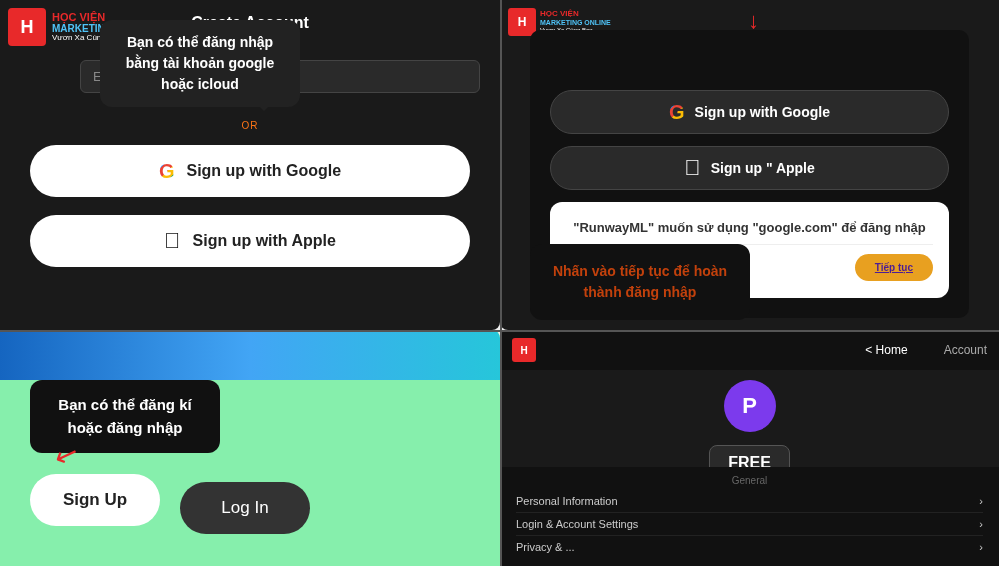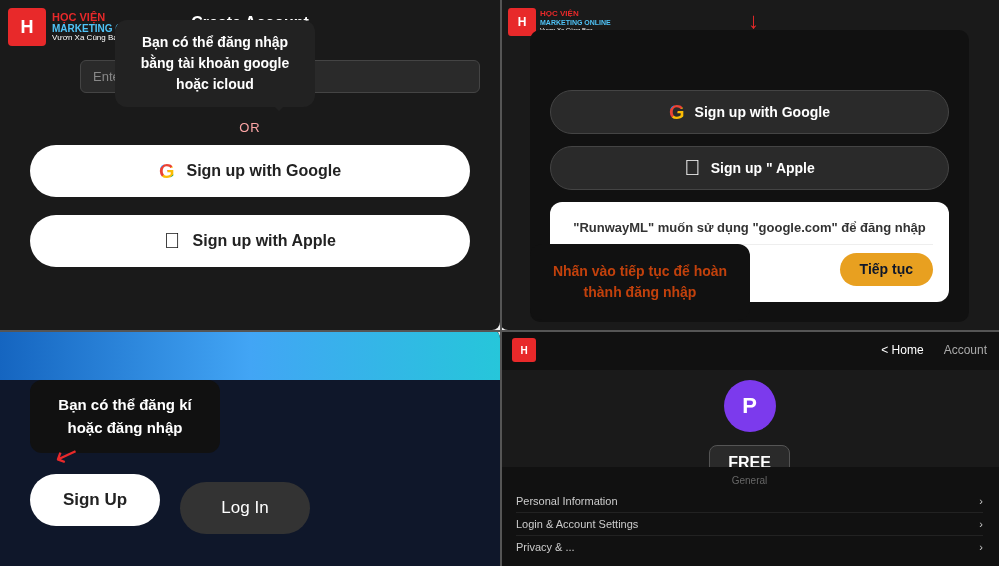--- a/index.html
+++ b/index.html
@@ -67,21 +67,21 @@
       transform: translateX(-50%);
       color: white;
       font-size: 16px;
       font-weight: 600;
       white-space: nowrap;
     }
 
     .tooltip-bubble-top {
       position: absolute;
       top: 20px;
-      left: 115px;
+      left: 100px;
       background: #222;
       color: white;
       font-size: 14px;
       font-weight: bold;
       text-align: center;
       padding: 12px 18px;
       border-radius: 12px;
       line-height: 1.5;
       z-index: 10;
       width: 200px;
@@ -107,22 +107,22 @@
       padding: 8px 12px;
       color: #888;
       font-size: 13px;
     }
 
     .or-divider {
       position: absolute;
       top: 120px;
       left: 50%;
       transform: translateX(-50%);
-      color: #fca5a5;
-      font-size: 13px;
+      color: #f97316;
+      font-size: 10px;
       letter-spacing: 1px;
     }
 
     .social-btn {
       position: absolute;
       left: 30px;
       right: 30px;
       height: 52px;
       background: white;
       border-radius: 30px;
@@ -242,26 +242,27 @@
     .dialog-cancel {
       color: #4a90d9;
       font-size: 14px;
       font-weight: 500;
       cursor: pointer;
       padding: 4px 16px;
     }
 
     .dialog-continue {
       background: #e8a020;
-      color: #0f172a;
-      font-size: 14px;
+      color: #4c1d95;
+      font-size: 10px;
       font-weight: 600;
       padding: 6px 20px;
       border-radius: 20px;
       cursor: pointer;
+      text-decoration: underline;
     }
 
     .tooltip-bubble-right {
       position: absolute;
       bottom: 10px;
       left: 30px;
       background: #111;
       color: #c2410c;
       font-size: 14px;
       font-weight: bold;
@@ -271,21 +272,21 @@
       line-height: 1.5;
       width: 220px;
     }
 
     
     .panel-bot-left {
       position: absolute;
       top: 330px; left: 0;
       width: 500px;
       height: 236px;
-      background: #0f172a;
+      background: #86efac;
       border-radius: 0 8px 0 0;
       overflow: hidden;
       padding-left: 19px;
     }
 
     .bot-left-blue-bar {
       position: absolute;
       top: 0; left: 0; right: 0;
       height: 50px;
       background: linear-gradient(90deg, #1565c0 0%, #42a5f5 50%, #26c6da 100%);
@@ -376,21 +377,21 @@
 
     .br-logo-icon {
       width: 24px; height: 24px;
       background: #e8292a;
       border-radius: 3px;
       display: flex; align-items: center; justify-content: center;
       font-size: 10px; color: white; font-weight: bold;
     }
 
     .br-nav {
-      display: flex; gap: 20px; margin-left: auto;
+      display: flex; gap: 36px; margin-left: auto;
     }
 
     .br-nav-item {
       color: #aaa;
       font-size: 12px;
       cursor: pointer;
     }
 
     .br-nav-item.active { color: white; }
 

